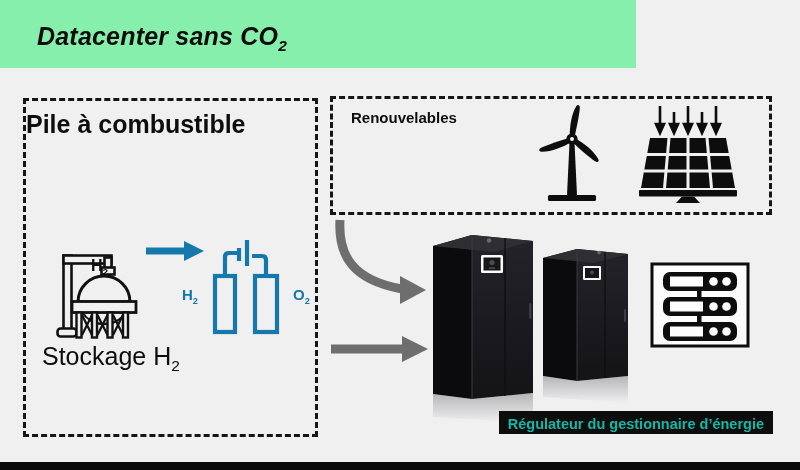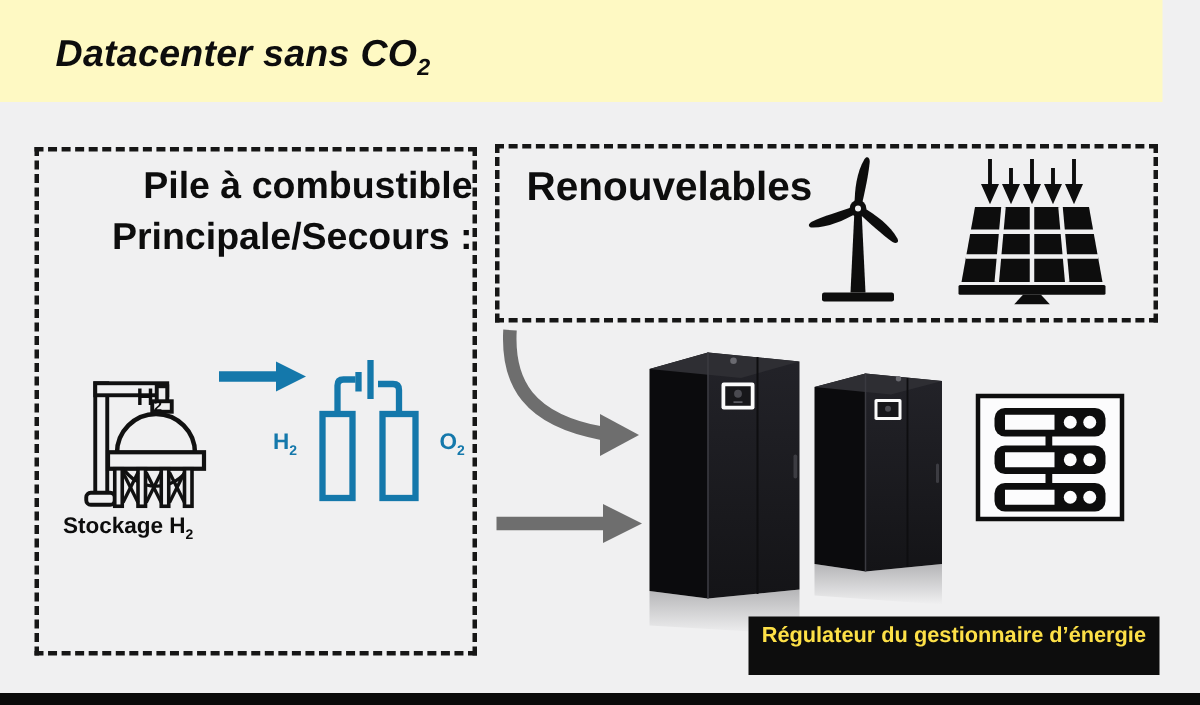--- a/index.html
+++ b/index.html
@@ -3,55 +3,54 @@
 <meta charset="utf-8">
 <style>
   html,body { margin:0; padding:0; background:#e7e7e8; }
   .canvas {
     position:relative; width:800px; height:470px; overflow:hidden;
     background:#f0f0f1; font-family:"Liberation Sans","DejaVu Sans",sans-serif;
     color:#0d0d0d;
   }
   .abs { position:absolute; }
   
-  .header { position:absolute; left:0; top:0; width:775px; height:68px; background:#fef9c3; }
+  .header { position:absolute; left:0; top:0; width:636px; height:68px; background:#86efac; }
   .header-title { position:absolute; left:37px; top:22px; font-size:25px; font-weight:bold; font-style:italic; letter-spacing:.2px; white-space:nowrap; }
   sub { font-size:.62em; line-height:0; }
   
   .dashed-box { position:absolute; border:3px dashed #161616; box-sizing:border-box; background:transparent; }
   #fuel-box  { left:23px; top:98px;  width:295px; height:339px; }
   #renew-box { left:330px; top:96px; width:442px; height:119px; }
-  .fuel-title { position:absolute; left:0; right:0; top:6px; text-align:right; font-weight:bold; font-size:25px; line-height:34px; white-space:nowrap; }
-  .renew-title { position:absolute; left:18px; top:10px; font-weight:bold; font-size:27px; white-space:nowrap; }
-  .storage-label { position:absolute; left:16px; top:241px; font-weight:bold; font-size:15px; white-space:nowrap; }
+  .fuel-title { position:absolute; left:0; right:0; top:6px; text-align:left; font-weight:bold; font-size:25px; line-height:34px; white-space:nowrap; }
+  .renew-title { position:absolute; left:18px; top:10px; font-weight:bold; font-size:15px; white-space:nowrap; }
+  .storage-label { position:absolute; left:16px; top:241px; font-weight:normal; font-size:25px; white-space:nowrap; }
   .tank-h2 { position:absolute; left:65px; top:156px; font-weight:bold; font-size:16px; }
   .cell-label { position:absolute; font-weight:bold; font-size:15px; color:#1478ab; white-space:nowrap; }
   #cell-h2 { left:156px; top:185px; }
   #cell-o2 { left:267px; top:185px; }
   
   .regulator {
-    position:absolute; top:411px; right:27px; background:#0d0d0d; color:#fde047;
-    font-weight:bold; font-size:14.5px; padding:5px 9px 18px 9px; white-space:nowrap;
+    position:absolute; top:411px; right:27px; background:#0d0d0d; color:#14b8a6;
+    font-weight:bold; font-size:14.5px; padding:5px 9px 2px 9px; white-space:nowrap;
   }
   .footer { position:absolute; left:0; bottom:0; width:800px; height:8px; background:#0a0a0a; }
   svg { display:block; }
 </style>
 </head>
 <body>
 
 <div class="canvas">
 
   <div class="header">
     <div class="header-title"><span>Datacenter sans CO</span><sub>2</sub></div>
   </div>
 
   <div class="dashed-box" id="fuel-box">
     <div class="fuel-title">
       <div>Pile à combustible</div>
-      <div>Principale/Secours :</div>
     </div>
 
     <svg class="abs" style="left:26px; top:139px;" width="100" height="100" viewBox="0 0 100 100">
       <g fill="none" stroke="#111111" stroke-width="3">
 
         <rect x="11.5" y="15.5" width="8" height="74" fill="#f0f0f1" stroke-width="2.6"></rect>
         <rect x="11.5" y="15.5" width="48" height="8" fill="#f0f0f1" stroke-width="2.6"></rect>
         <rect x="52.5" y="17.5" width="7" height="12" fill="#f0f0f1" stroke-width="2.6"></rect>
         <rect x="49.5" y="27.5" width="13" height="7" fill="#f0f0f1" stroke-width="2.6"></rect>
         <rect x="5.5" y="88.5" width="19" height="8" rx="3" fill="#f0f0f1" stroke-width="2.6"></rect>

